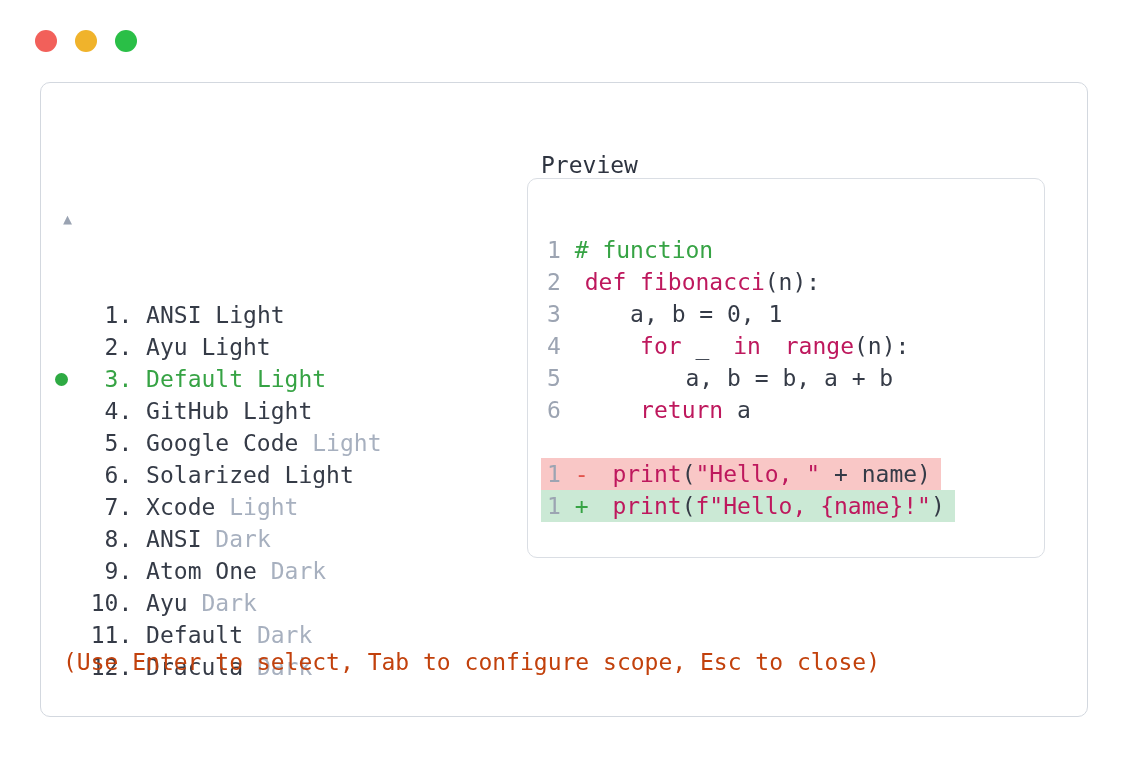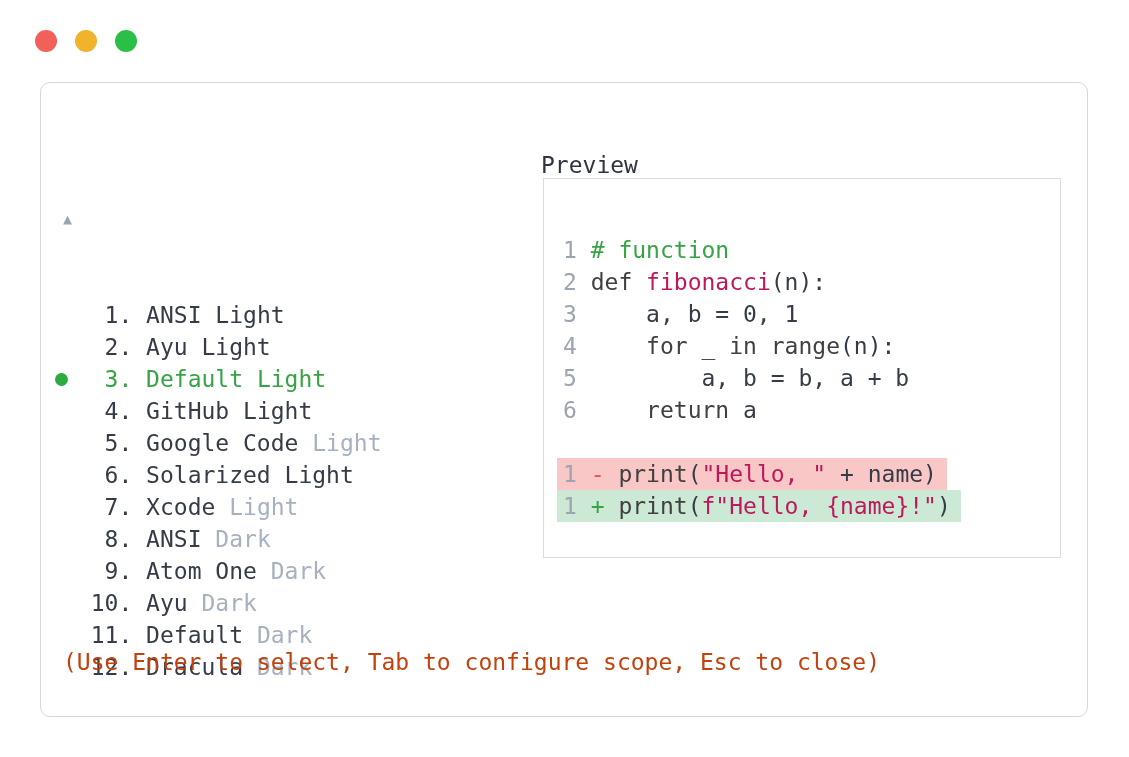--- a/index.html
+++ b/index.html
@@ -23,34 +23,34 @@
   .muted{color:#a7b0bf;}
   .selected-green{color:#36a344;}
   .sel-dot{position:absolute;left:-8px;top:10px;width:13px;height:13px;
            border-radius:50%;background:#2eaa43;}
   .hint{position:absolute;left:22px;top:563px;font-size:23px;line-height:32px;
         color:#c2410c;white-space:pre;}
 
   
   .preview-label{position:absolute;left:500px;top:56px;font-size:23px;
                  line-height:32px;color:#2e3440;white-space:pre;margin-top:10px;}
-  .preview-box{position:absolute;left:502px;top:95px;width:518px;height:380px;
-               box-sizing:border-box;border:1.5px solid #dadee4;border-radius:0;
+  .preview-box{position:absolute;left:486px;top:95px;width:518px;height:380px;
+               box-sizing:border-box;border:1.5px solid #dadee4;border-radius:10px;
                background:#ffffff;}
   .code{position:absolute;left:19px;top:55px;font-size:23px;line-height:32px;
         white-space:pre;}
   .code-line{height:32px;line-height:32px;white-space:pre;}
   .code-line.diff{width:max-content;padding:0 10px 0 6px;margin-left:-6px;}
   .diff-del{background:#f9c7c6;}
   .diff-add{background:#cbe9d5;}
 
   .ln{color:#9ca4b2;}
   .tk-fg{color:#353b47;}
   .tk-green{color:#36a344;}
-  .tk-blue{color:#404040;}
+  .tk-blue{color:#be185d;margin-left:10px;}
   .tk-red{color:#be185d;}
   .tk-delmark{color:#e2544c;}
   .tk-addmark{color:#36a344;}
 </style>
 </head>
 <body>
 
 <div class="traffic">
   <span class="light" style="background: rgb(242, 96, 90);"></span>
   <span class="light" style="background: rgb(240, 179, 43);"></span>

